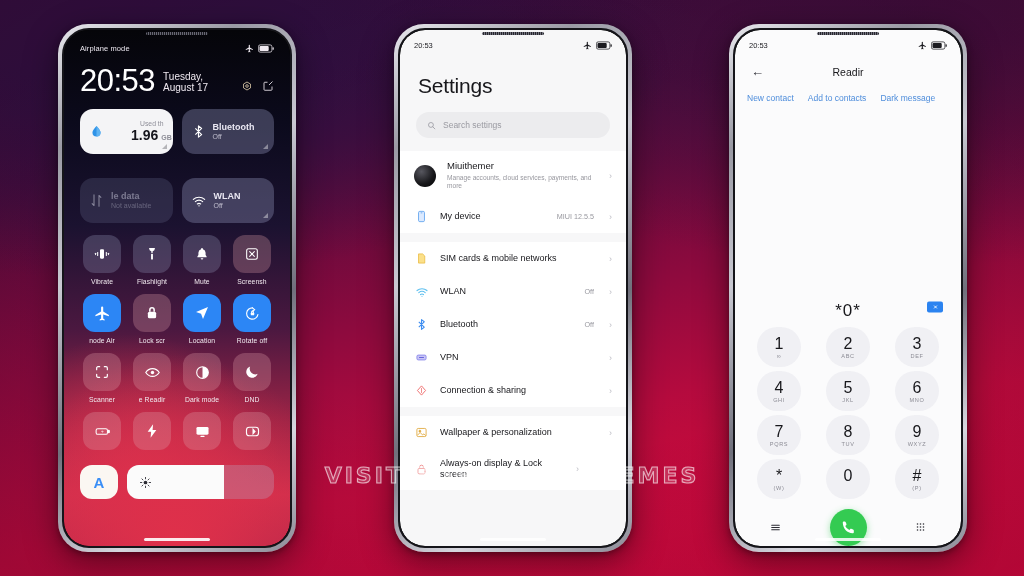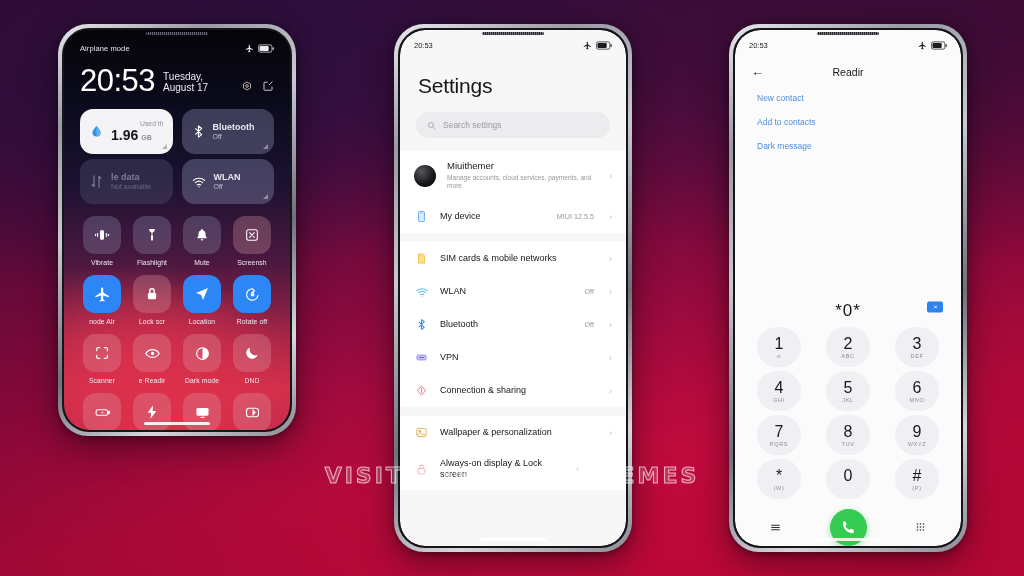--- a/index.html
+++ b/index.html
@@ -47,21 +47,21 @@
     z-index: 40; opacity: .95;
   }
   .homebar {
     position: absolute; bottom: 5px; left: 50%; transform: translateX(-50%);
     width: 66px; height: 3px; border-radius: 3px; background: rgba(255,255,255,.85);
     z-index: 40;
   }
   .homebar.dark { background: rgba(255,255,255,.9); }
 
   
-  #phone1 { left: 58px;  top: 24px;  width: 238px; height: 412px; }
+  #phone1 { left: 58px;  top: 24px;  width: 238px; height: 528px; }
   #phone2 { left: 394px; top: 24px;  width: 238px; height: 528px; }
   #phone3 { left: 729px; top: 24px;  width: 238px; height: 528px; }
 
   
   #cc {
     position:absolute; inset:0;
     background:
       radial-gradient(ellipse 120% 60% at 50% 100%, #e0304a 0%, rgba(224,48,74,0) 62%),
       radial-gradient(ellipse 110% 45% at 30% 86%, #d4304e 0%, rgba(212,48,78,0) 60%),
       linear-gradient(180deg,#050509 0%, #0b0a1c 18%, #1b1230 38%, #4b1840 58%, #9e2446 76%, #cf2f4d 90%, #b8284a 100%);
@@ -157,21 +157,21 @@
   
   #dialer { position:absolute; inset:0; background:#fbfbfc; color:#17171b; display:flex; flex-direction:column; }
   .dl-status {
     display:flex; align-items:center; justify-content:space-between;
     padding: 11px 14px 0 14px; font-size: 7.5px; color:#1b1b20; font-weight:500;
   }
   .dl-status .right { display:flex; align-items:center; gap:4px; }
   .dl-bar { display:flex; align-items:center; padding: 14px 16px 0 16px; }
   .dl-back { font-size: 13px; color:#2b2b33; width: 22px; }
   .dl-ttl { flex:1; text-align:center; font-size: 10.5px; font-weight:500; margin-right: 22px; }
-  .dl-links { padding: 14px 18px 0 22px; display:flex; flex-direction:column; gap: 14px; }
+  .dl-links { padding: 14px 18px 0 12px; display:flex; flex-direction:row; gap: 14px; }
   .dl-link { font-size: 8.5px; color:#4e8ddb; }
   .dl-num-wrap {
     display:flex; align-items:center; justify-content:center; position:relative;
     padding: 12px 16px 4px 16px;
   }
   .dl-num { font-size: 17px; font-weight:400; letter-spacing:1px; color:#17171b; }
   .dl-del {
     position:absolute; right: 18px; top:50%; transform:translateY(-50%);
     width: 16px; height:11px; border-radius:2px; background:#2b83f0;
     display:flex; align-items:center; justify-content:center;
@@ -248,21 +248,21 @@
               </svg>
           </div>
         </div>
 
         <div class="cc-big">
           <div class="big-tile light">
             <svg class="svgi" width="15" height="15" viewBox="0 0 24 24">
                 <path d="M12 3c3.5 4 6.5 7 6.5 10.5A6.5 6.5 0 0 1 12 20a6.5 6.5 0 0 1-6.5-6.5C5.5 10 8.5 7 12 3z" fill="#2f93e8"></path>
                 <path d="M12 3c3.5 4 6.5 7 6.5 10.5A6.5 6.5 0 0 1 12 20z" fill="#5fb3f2"></path>
               </svg>
-            <div class="bt-txt" style="flex:1;">
+            <div class="bt-txt" style="flex:1;margin-left:20px;">
               <div class="data-tile-top">Used th</div>
               <div style="display:flex; align-items:baseline; gap:3px;">
                 <span class="data-num">1.96</span>
                 <span class="data-unit">GB</span>
               </div>
             </div>
             <div class="tile-corner"></div>
           </div>
 
           <div class="big-tile dim">
@@ -270,21 +270,21 @@
                 <path d="M7 7l10 10-5 4V3l5 4L7 17"></path>
               </svg>
             <div class="bt-txt">
               <div class="bt-title">Bluetooth</div>
               <div class="bt-sub">Off</div>
             </div>
             <div class="tile-corner"></div>
           </div>
         </div>
 
-        <div class="cc-big" style="padding-top:5px;">
+        <div class="cc-big" style="padding-top:24px;">
           <div class="big-tile off">
             <svg class="svgi" width="15" height="15" viewBox="0 0 24 24" fill="none" stroke="rgba(225,225,240,.5)" stroke-width="1.7" stroke-linecap="round">
                 <path d="M8 3v17M8 20l-3-3M16 21V4M16 4l3 3"></path>
               </svg>
             <div class="bt-txt">
               <div class="bt-title">le data</div>
               <div class="bt-sub">Not available</div>
             </div>
           </div>
 

